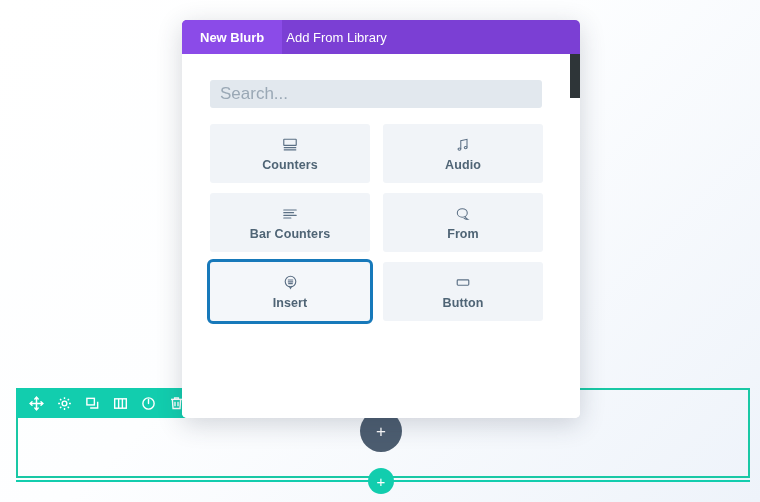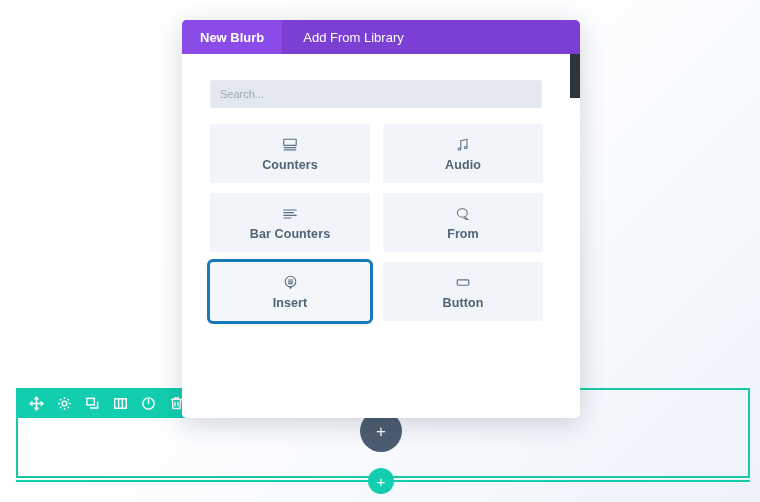--- a/index.html
+++ b/index.html
@@ -150,41 +150,40 @@
     color: #ffffff;
     font-size: 13px;
     font-weight: 700;
   }
   .tab.active {
     background: #8b4be8;
   }
   .tab.inactive {
     font-weight: 400;
     padding-left: 4px;
-    margin-left: 17px;
   }
 
   .modal-body {
     position: relative;
     flex: 1 1 auto;
     background: #ffffff;
     padding: 26px 34px 0 28px;
     overflow: hidden;
   }
 
   .search-input {
     display: block;
     width: 332px;
     height: 28px;
     background: #e2e8ee;
     border: none;
     border-radius: 3px;
     padding: 0 10px;
     font-family: "Liberation Sans", sans-serif;
-    font-size: 11px;
+    font-size: 17px;
     color: #6b7c8d;
     outline: none;
   }
   .search-input::placeholder { color: #9aa8b5; }
 
   .module-grid {
     margin-top: 16px;
     display: grid;
     grid-template-columns: 160px 160px;
     gap: 10px 13px;

